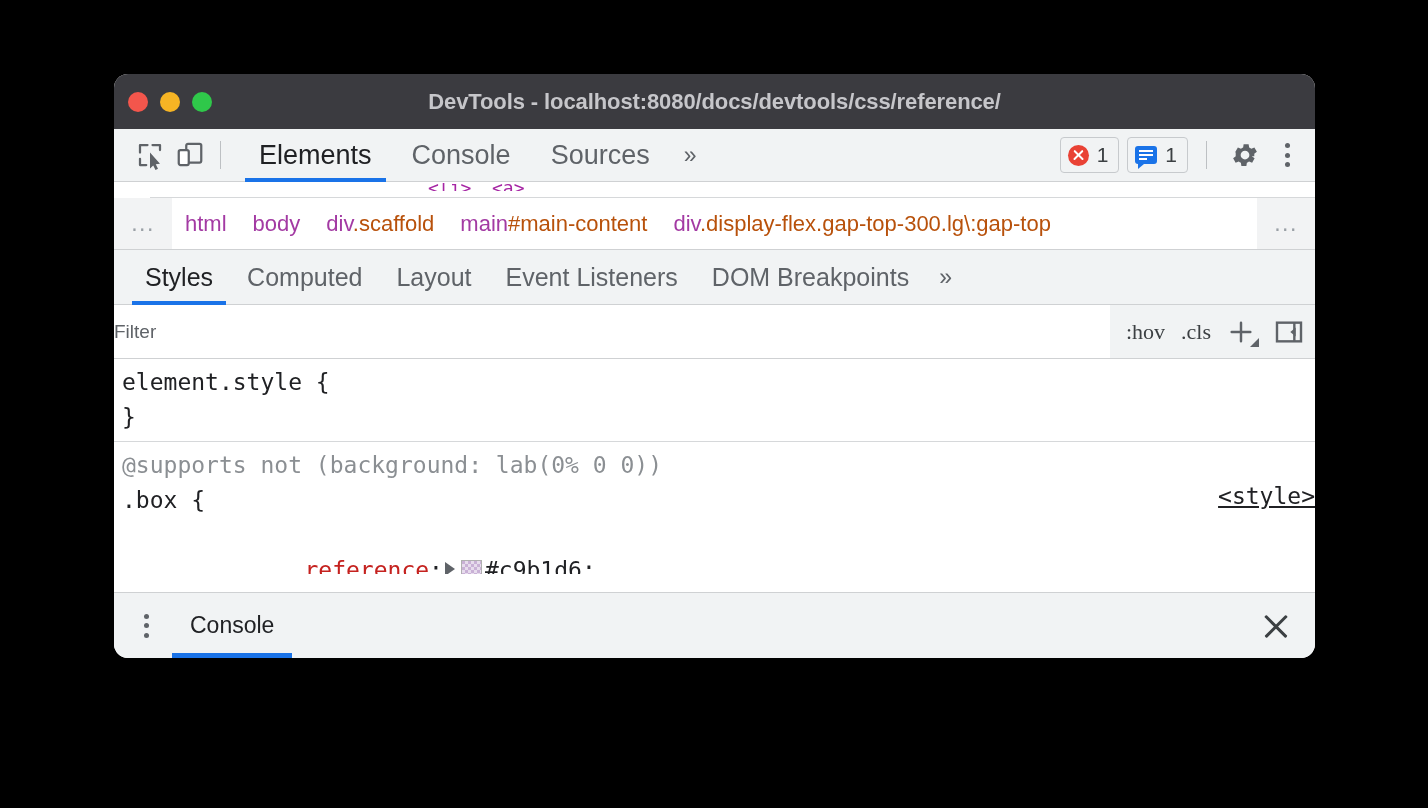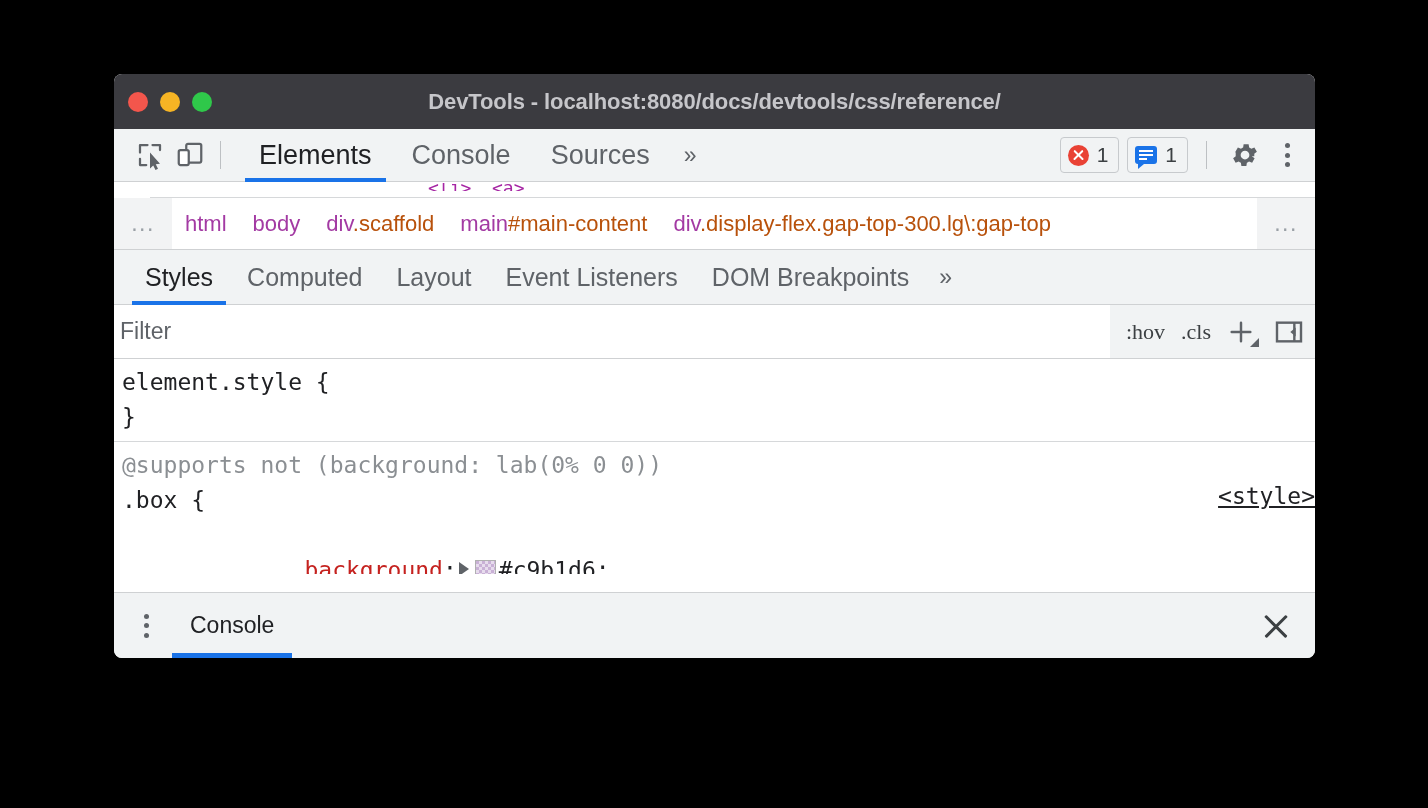--- a/index.html
+++ b/index.html
@@ -14,21 +14,21 @@
     position: relative;
     width: 1428px; height: 808px;
     background: #000000;
   }
 
   
   .window {
     position: absolute;
     left: 114px; top: 74px;
     width: 1201px; height: 584px;
-    border-radius: 8px;
+    border-radius: 14px;
     background: #ffffff;
     overflow: hidden;
     box-shadow: 0 0 0 0.5px rgba(0,0,0,0.25);
   }
 
   
   .titlebar {
     position: relative;
     height: 55px;
     background: #3b3b40;
@@ -229,23 +229,23 @@
     height: 54px;
     background: #f1f3f4;
     border-bottom: 1px solid #cfd1d3;
     display: flex; align-items: center;
   }
   .filter-input {
     flex: 1;
     height: 100%;
     background: #ffffff;
     border: none; outline: none;
-    font-size: 23px;
+    font-size: 19px;
     color: #202124;
-    padding: 0 6px;
+    padding: 0 0;
     font-family: "Liberation Sans", sans-serif;
   }
   .filter-input::placeholder { color: #5f6368; }
   .fbtn {
     font-family: Liberation Serif, serif;
     font-size: 22px;
     color: #3c4043;
     padding: 0 8px;
     display: flex; align-items: center; height: 100%;
   }
@@ -471,21 +471,21 @@
 
       <div class="rule">
         <div class="rule-line">element.style {</div>
         <div class="rule-line">}</div>
       </div>
 
       <div class="rule">
         <div class="rule-line at-rule">@supports not (background: lab(0% 0 0))</div>
         <div class="rule-line">.box {</div>
         <div class="rule-line">
-          <span style="display:inline-block;width:44px"></span><span class="prop">background</span><span>:</span><span class="disclosure"></span><span class="swatch" style="background-color: rgb(201, 177, 214);"></span><span class="val">#c9b1d6</span><span>;</span>
+          <span style="display:inline-block;width:44px"></span><span class="prop">reference</span><span>:</span><span class="disclosure"></span><span class="swatch" style="background-color: rgb(201, 177, 214);"></span><span class="val">#c9b1d6</span><span>;</span>
         </div>
 
         <a class="origin-link" href="#">&lt;style&gt;</a>
       </div>
 
     </div>
 
     <div class="drawer">
       <div class="kebab">
         <span></span>

